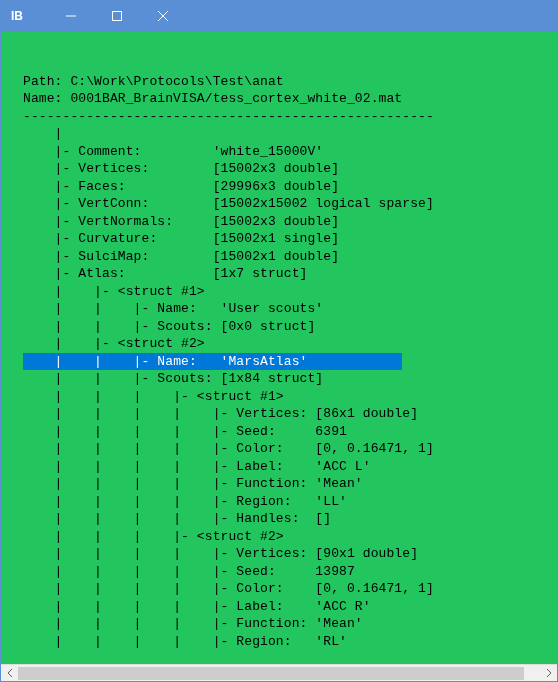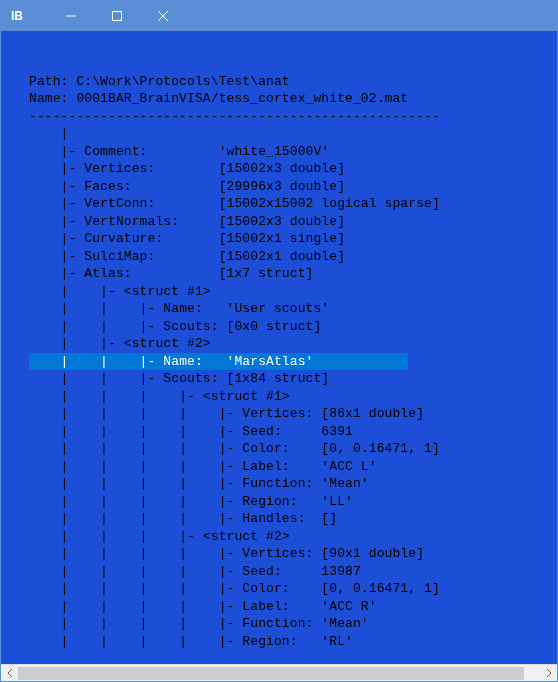--- a/index.html
+++ b/index.html
@@ -45,22 +45,21 @@
     height: 100%;
     display: flex;
     align-items: center;
     justify-content: center;
     color: #fff;
   }
   .content-wrap {
     height: calc(100% - 30px - 17px);
     overflow: hidden;
     position: relative;
-    background: #1d4ed8;
-    padding-left: 6px;
+    background: #22c55e;
   }
   .content {
     padding: 24px 0 0 22px;
     white-space: pre;
     line-height: 17.5px;
     color: #000;
     letter-spacing: 0.1px;
   }
   .line { white-space: pre; }
   .highlight {

